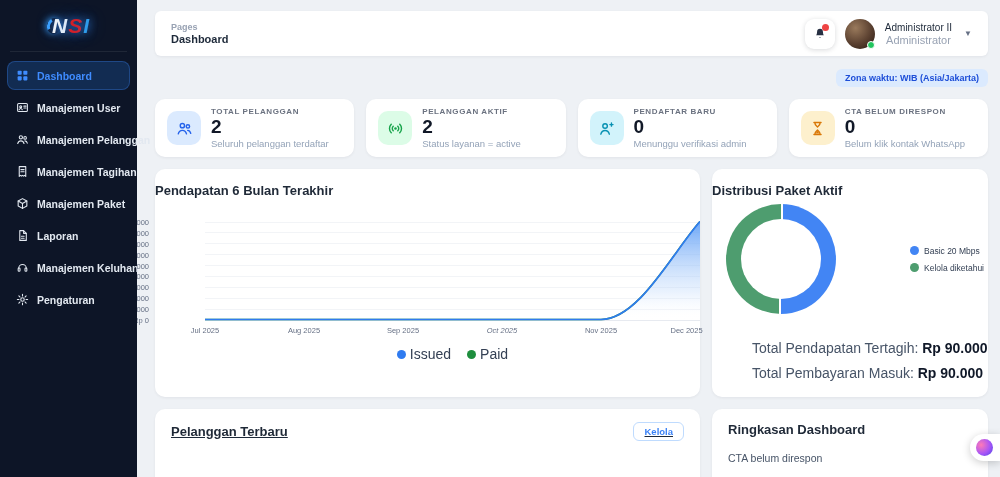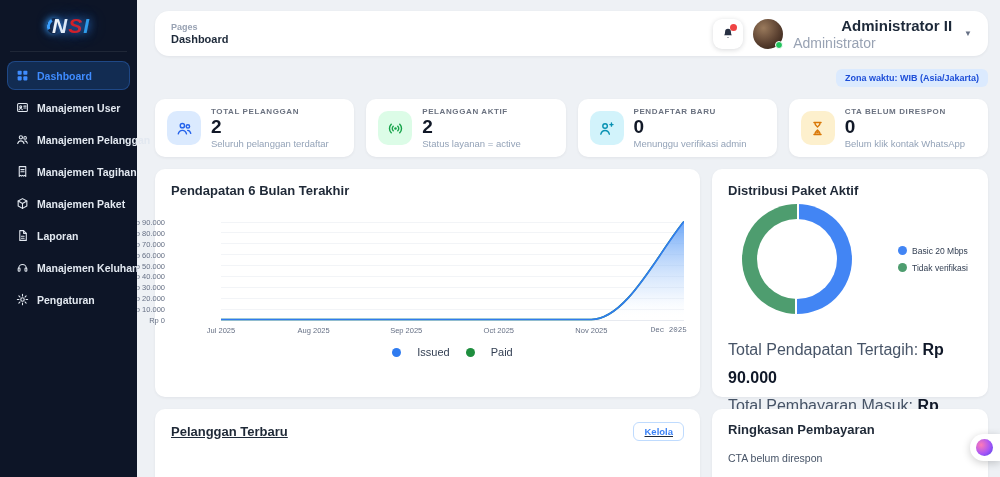--- a/index.html
+++ b/index.html
@@ -18,75 +18,75 @@
   .nav { padding:9px 7px; }
   .nav-item { display:flex; align-items:center; gap:8px; padding:8px 9px; margin-bottom:3px; border-radius:8px;
               font-size:10.5px; font-weight:700; color:#e2e8f0; cursor:pointer; white-space:nowrap; }
   .nav-item .nav-ic { display:flex; }
   .nav-item svg { width:13px; height:13px; }
   .nav-item.active { background:#122c52; color:#3f8cff; border:1px solid rgba(63,140,255,.3); padding:7px 8px; }
 
   
   .main { flex:1; padding:11px 12px 0 18px; overflow:hidden; }
 
-  .topbar { height:45px; background:#fff; border-radius:14px; box-shadow:0 1px 3px rgba(16,24,40,.06);
+  .topbar { height:45px; background:#fff; border-radius:6px; box-shadow:0 1px 3px rgba(16,24,40,.06);
             display:flex; align-items:center; padding:0 16px; }
   .crumb-section { font-size:9px; color:#98a2b3; font-weight:600; }
   .crumb-current { font-size:11px; color:#1d2939; font-weight:800; margin-top:1px; }
   .topbar-right { margin-left:auto; display:flex; align-items:center; gap:10px; }
   .bell-btn { width:30px; height:30px; border-radius:9px; background:#fff; box-shadow:0 1px 5px rgba(16,24,40,.16);
               display:flex; align-items:center; justify-content:center; position:relative; cursor:pointer; }
   .bell-btn svg { width:14px; height:14px; }
   .bell-dot { position:absolute; top:5px; right:6px; width:7px; height:7px; border-radius:50%; background:#ef4444; }
   .avatar { width:30px; height:30px; border-radius:50%; position:relative; flex-shrink:0;
             background:radial-gradient(circle at 35% 30%, #9a7a5c, #5a4030 55%, #2c1d14 95%); }
   .avatar .status { position:absolute; right:0; bottom:0; width:8px; height:8px; border-radius:50%; background:#22c55e; border:1.5px solid #fff; }
-  .user-name { font-size:15px; font-weight:700; color:#1d2939; line-height:1.2;margin-left:48px; }
-  .user-role { font-size:14px; color:#98a2b3; }
+  .user-name { font-size:10px; font-weight:400; color:#1d2939; line-height:1.2; }
+  .user-role { font-size:11px; color:#98a2b3;text-align:center; }
   .caret { font-size:8px; color:#667085; margin-left:2px; }
 
   .page-head { margin-top:13px; display:flex; align-items:center; }
   .page-title { font-size:22px; font-weight:800; color:#1f2937; letter-spacing:-.2px; }
   .page-sub { font-size:11px; color:#6b7280; margin-top:3px; }
   .tz-badge { margin-left:auto; align-self:center; background:#dbeafe; color:#1d4ed8; font-size:9px; font-weight:700;
               padding:4px 9px; border-radius:6px; white-space:nowrap; }
 
   .stats-grid { margin-top:12px; display:grid; grid-template-columns:repeat(4,1fr); gap:12px; }
   .stat-card { background:#fff; border-radius:10px; box-shadow:0 1px 3px rgba(16,24,40,.06); padding:28px 12px;
                display:flex; align-items:center; gap:10px; height:58px; }
   .stat-ic { width:34px; height:34px; border-radius:10px; display:flex; align-items:center; justify-content:center; flex-shrink:0; }
   .stat-ic svg { width:17px; height:17px; }
   .stat-label { font-size:8px; font-weight:700; color:#6b7280; letter-spacing:.6px; }
   .stat-value { font-size:19px; font-weight:800; color:#111827; line-height:1.15; }
   .stat-desc { font-size:9.5px; color:#94a3b8; }
 
   .charts-grid { margin-top:12px; display:grid; grid-template-columns:1fr 276px; gap:12px; }
   .card { background:#fff; border-radius:10px; box-shadow:0 1px 3px rgba(16,24,40,.06); }
-  .chart-card { height:228px; padding:14px 16px; }
+  .chart-card { height:228px; padding:14px 0; }
   .card-title { font-size:13px; font-weight:800; color:#1f2937; }
 
   .chart-zone { margin-top:22px; position:relative; padding-left:50px; }
   .plot { position:relative; height:101px; }
   .gridline { position:absolute; left:0; right:0; height:1px; background:#f2f4f7; }
   .gridline.zero { background:#e7eaf0; }
   .plot svg { position:absolute; inset:0; width:100%; height:100%; }
   .ylabels { position:absolute; left:0; top:22px; width:44px; height:101px; }
   .ylabels span { position:absolute; right:0; font-size:7.5px; color:#667085; white-space:nowrap; }
   .xlabels { position:relative; height:12px; margin-top:5px; }
   .xlabels span { position:absolute; font-size:7.5px; color:#667085; transform:translateX(-50%); white-space:nowrap; }
   .chart-legend { display:flex; justify-content:center; gap:16px; margin-top:8px; }
-  .chart-legend .li { display:flex; align-items:center; gap:16px; font-size:11px; color:#344054;text-align:center; }
+  .chart-legend .li { display:flex; align-items:center; gap:4px; font-size:14px; color:#344054;text-align:center; }
   .dot { width:9px; height:9px; border-radius:50%; flex-shrink:0; }
 
   .donut-row { display:flex; align-items:center; justify-content:space-between; margin-top:6px; padding:0 2px; }
   .donut { width:110px; height:110px; border-radius:50%; position:relative; margin-left:12px; }
   .donut .hole { position:absolute; inset:15px; background:#fff; border-radius:50%; }
   .donut-legend { display:flex; flex-direction:column; gap:7px; margin-right:2px; }
   .donut-legend .li { display:flex; align-items:center; gap:5px; font-size:8.5px; color:#344054; }
-  .donut-totals { margin-top:22px; font-size:16px; color:#475467; line-height:1.75; }
+  .donut-totals { margin-top:22px; font-size:14px; color:#475467; line-height:1.75;margin-left:40px; }
   .donut-totals b { color:#101828; }
 
   .bottom-grid { margin-top:12px; display:grid; grid-template-columns:1fr 276px; gap:12px; }
   .bottom-card { padding:13px 16px; height:120px; }
   .bc-head { display:flex; align-items:center; justify-content:space-between;text-decoration:underline; }
   .kelola-btn { font-size:9.5px; font-weight:600; color:#3b82f6; background:#fff; border:1px solid #bfdbfe;
                 border-radius:6px; padding:3px 10px; cursor:pointer; font-family:inherit; }
   .onboard-line { margin-top:15px; font-size:10.5px; color:#475467; }
 
   .assistant-fab { position:fixed; right:0; top:434px; background:#fff; border-radius:15px 0 0 15px;
@@ -319,23 +319,23 @@
               </defs>
               <path d="M0 99.5 L96 99.5 L192 99.5 L288 99.5 L384 99.5 C420.48 99.5, 453.12 32.86, 480 1.5" fill="none" stroke="#1e8e3e" stroke-width="1.7" vector-effect="non-scaling-stroke"></path>
               <path d="M0 99.5 L96 99.5 L192 99.5 L288 99.5 L384 99.5 C420.48 99.5, 453.12 32.86, 480 1.5 L480 99.5 L0 99.5 Z" fill="url(#gFill)" stroke="none"></path>
               <path d="M0 99.5 L96 99.5 L192 99.5 L288 99.5 L384 99.5 C420.48 99.5, 453.12 32.86, 480 1.5" fill="none" stroke="#2f7bf0" stroke-width="1.7" vector-effect="non-scaling-stroke"></path>
             </svg>
           </div>
         <div class="xlabels">
             <span style="left: 0%;">Jul 2025</span>
             <span style="left: 20%;">Aug 2025</span>
             <span style="left: 40%;">Sep 2025</span>
-            <span style="left: 60%;">Oct 2025</span>
+            <span style="left: 60%; font-style: italic;">Oct 2025</span>
             <span style="left: 80%;">Nov 2025</span>
-            <span style="left: 100%; transform: translateX(-92%); font-family: Liberation Mono, monospace;">Dec 2025</span>
+            <span style="left: 100%; transform: translateX(-92%);">Dec 2025</span>
           </div>
         <div class="chart-legend">
             <div class="li">
               <span class="dot" style="background:#2f7bf0"></span>
               <span>Issued</span>
             </div>
             <div class="li">
               <span class="dot" style="background:#1e8e3e"></span>
               <span>Paid</span>
             </div>
@@ -349,41 +349,41 @@
         <div class="donut" style="background: conic-gradient(rgb(255, 255, 255) 0deg, rgb(255, 255, 255) 2.4deg, rgb(66, 133, 244) 2.4deg, rgb(66, 133, 244) 180deg, rgb(255, 255, 255) 180deg, rgb(255, 255, 255) 182.4deg, rgb(78, 157, 111) 182.4deg, rgb(78, 157, 111) 360deg);">
           <div class="hole"></div>
         </div>
         <div class="donut-legend">
             <div class="li">
               <span class="dot" style="background:#4285f4"></span>
               <span>Basic 20 Mbps</span>
             </div>
             <div class="li">
               <span class="dot" style="background:#4e9d6f"></span>
-              <span>Tidak verifikasi</span>
+              <span>Kelola diketahui</span>
             </div>
           </div>
       </div>
       <div class="donut-totals">
           <div>Total Pendapatan Tertagih: <b>Rp 90.000</b></div>
           <div>Total Pembayaran Masuk: <b>Rp 90.000</b></div>
         </div>
     </div>
   </section>
 
   <section class="bottom-grid">
     <div class="card bottom-card">
       <div class="bc-head">
         <div class="card-title">Pelanggan Terbaru</div>
         <button class="kelola-btn">Kelola</button>
       </div>
 
     </div>
     <div class="card bottom-card">
-      <div class="card-title">Ringkasan Pembayaran</div>
+      <div class="card-title">Ringkasan Dashboard</div>
       <div class="onboard-line">CTA belum direspon</div>
     </div>
   </section>
 </main>
 
 <div class="assistant-fab">
   <div class="orb"></div>
 </div>
 
 </body></html>

